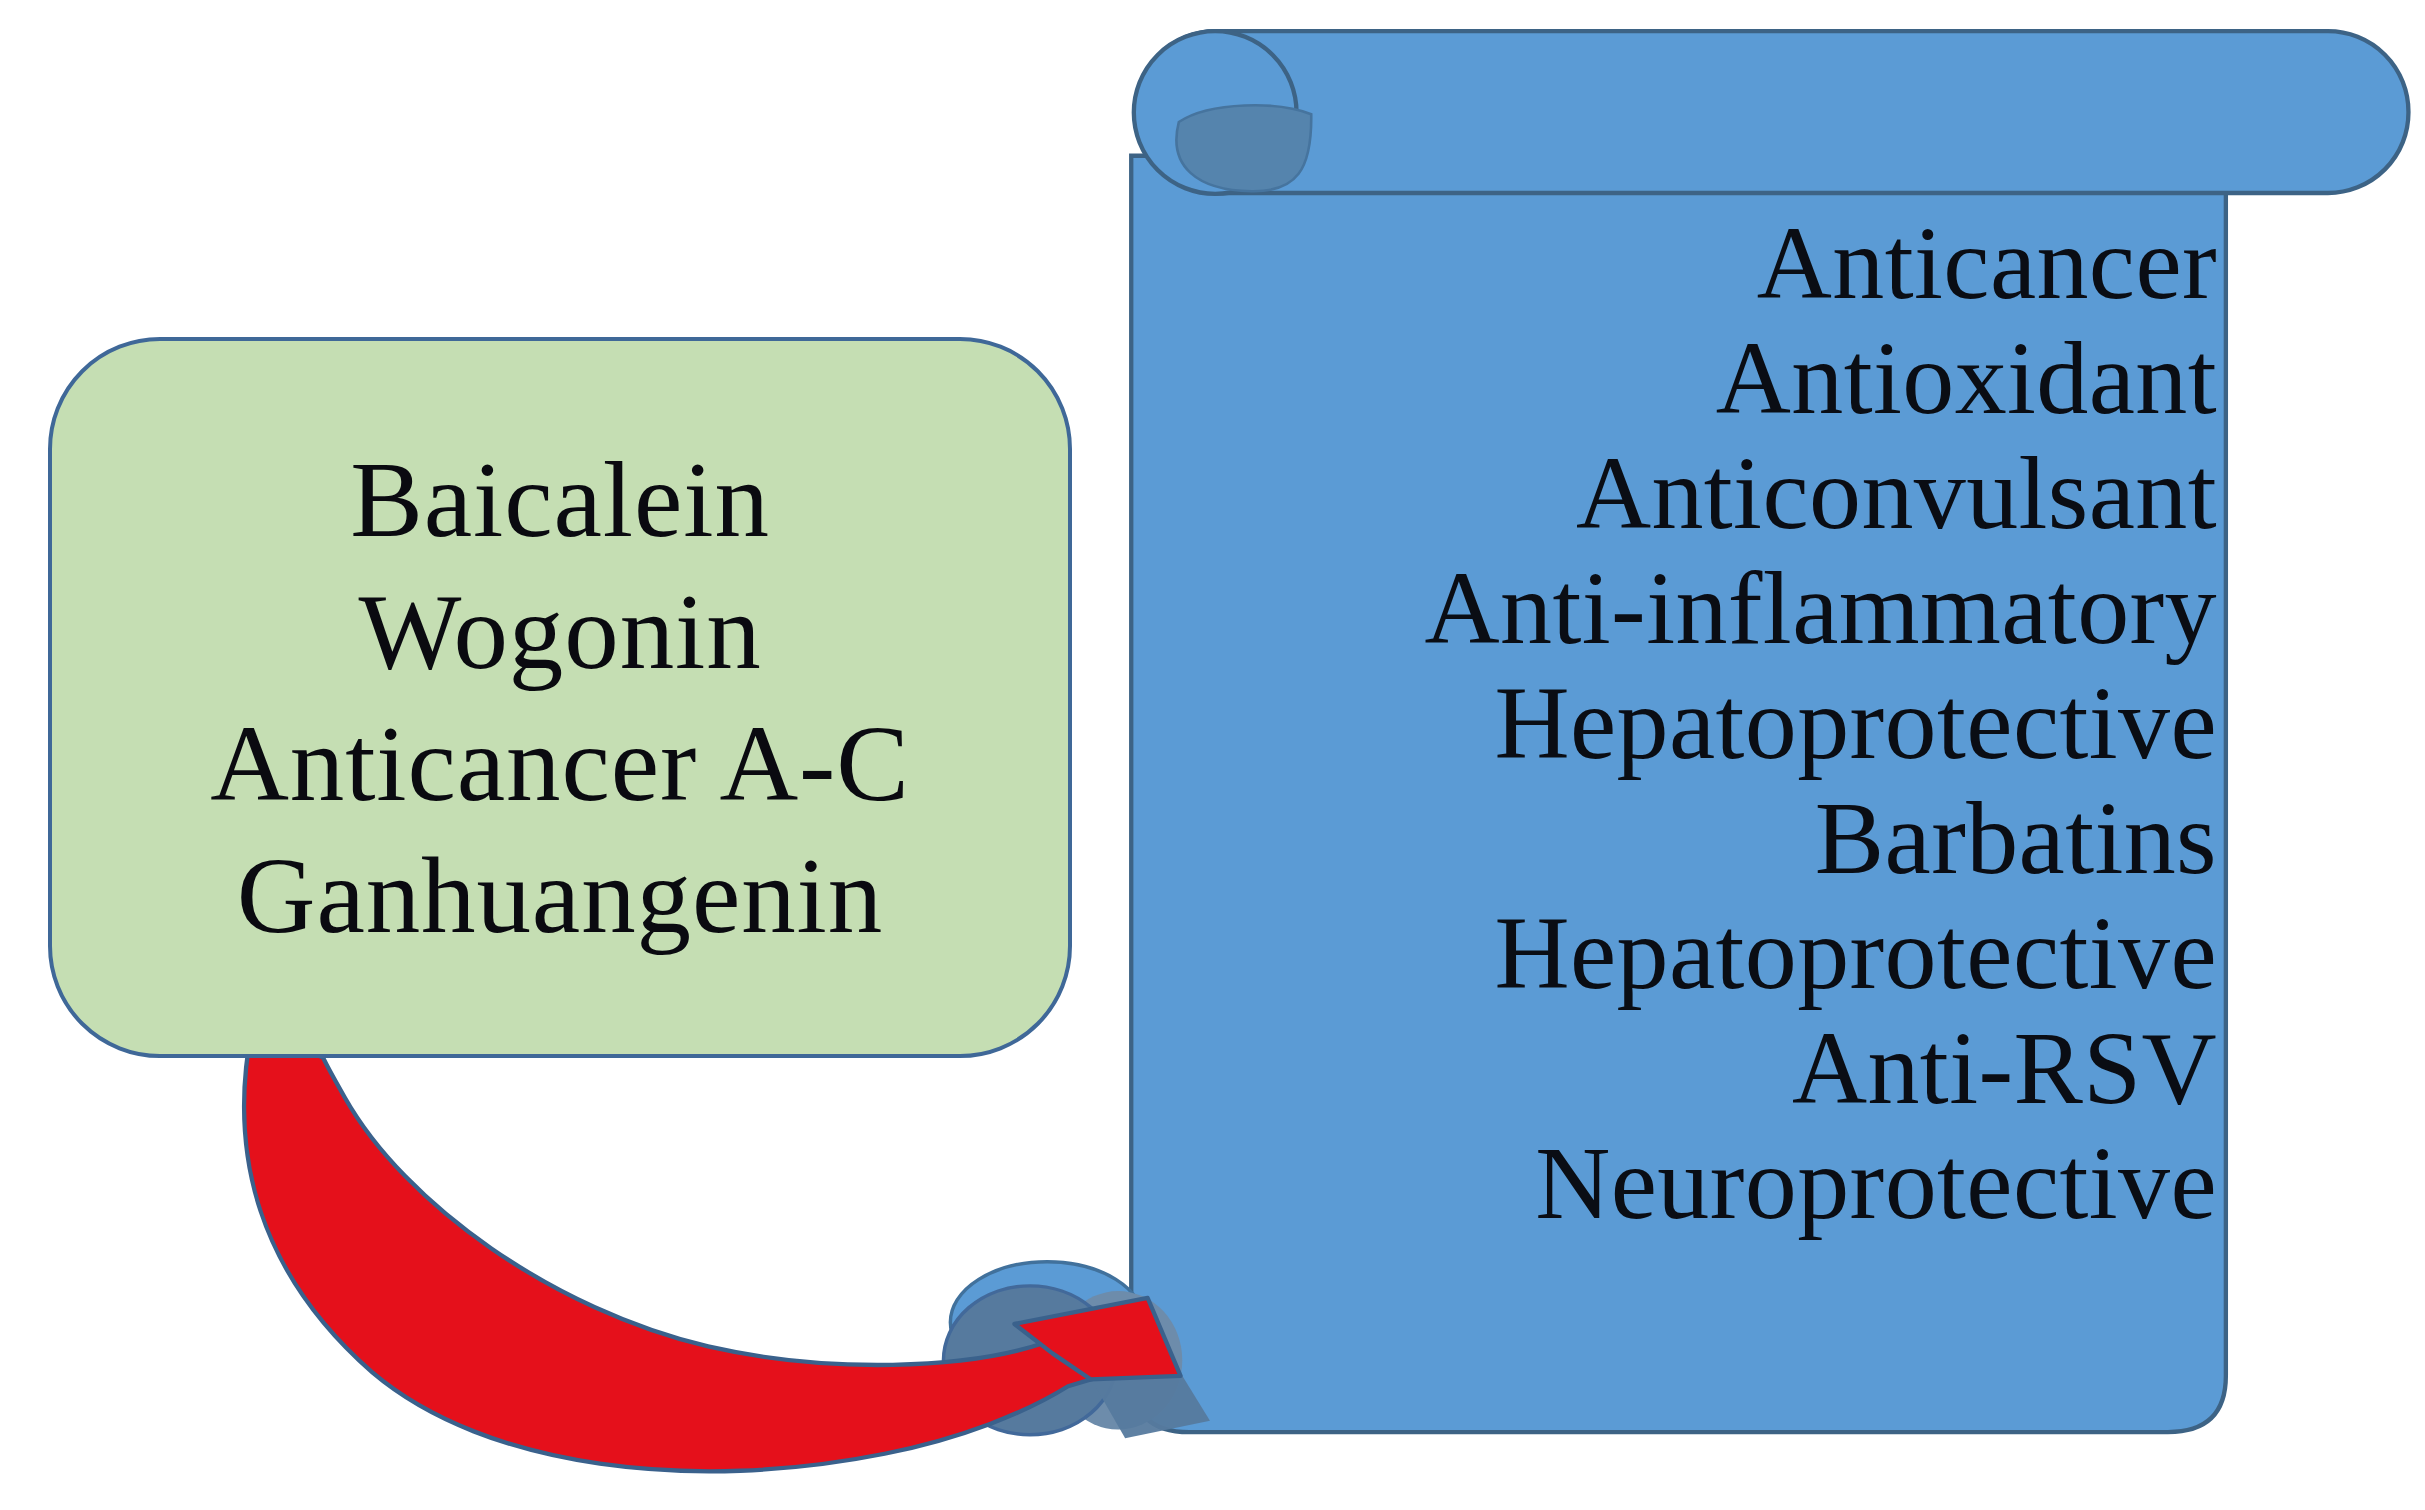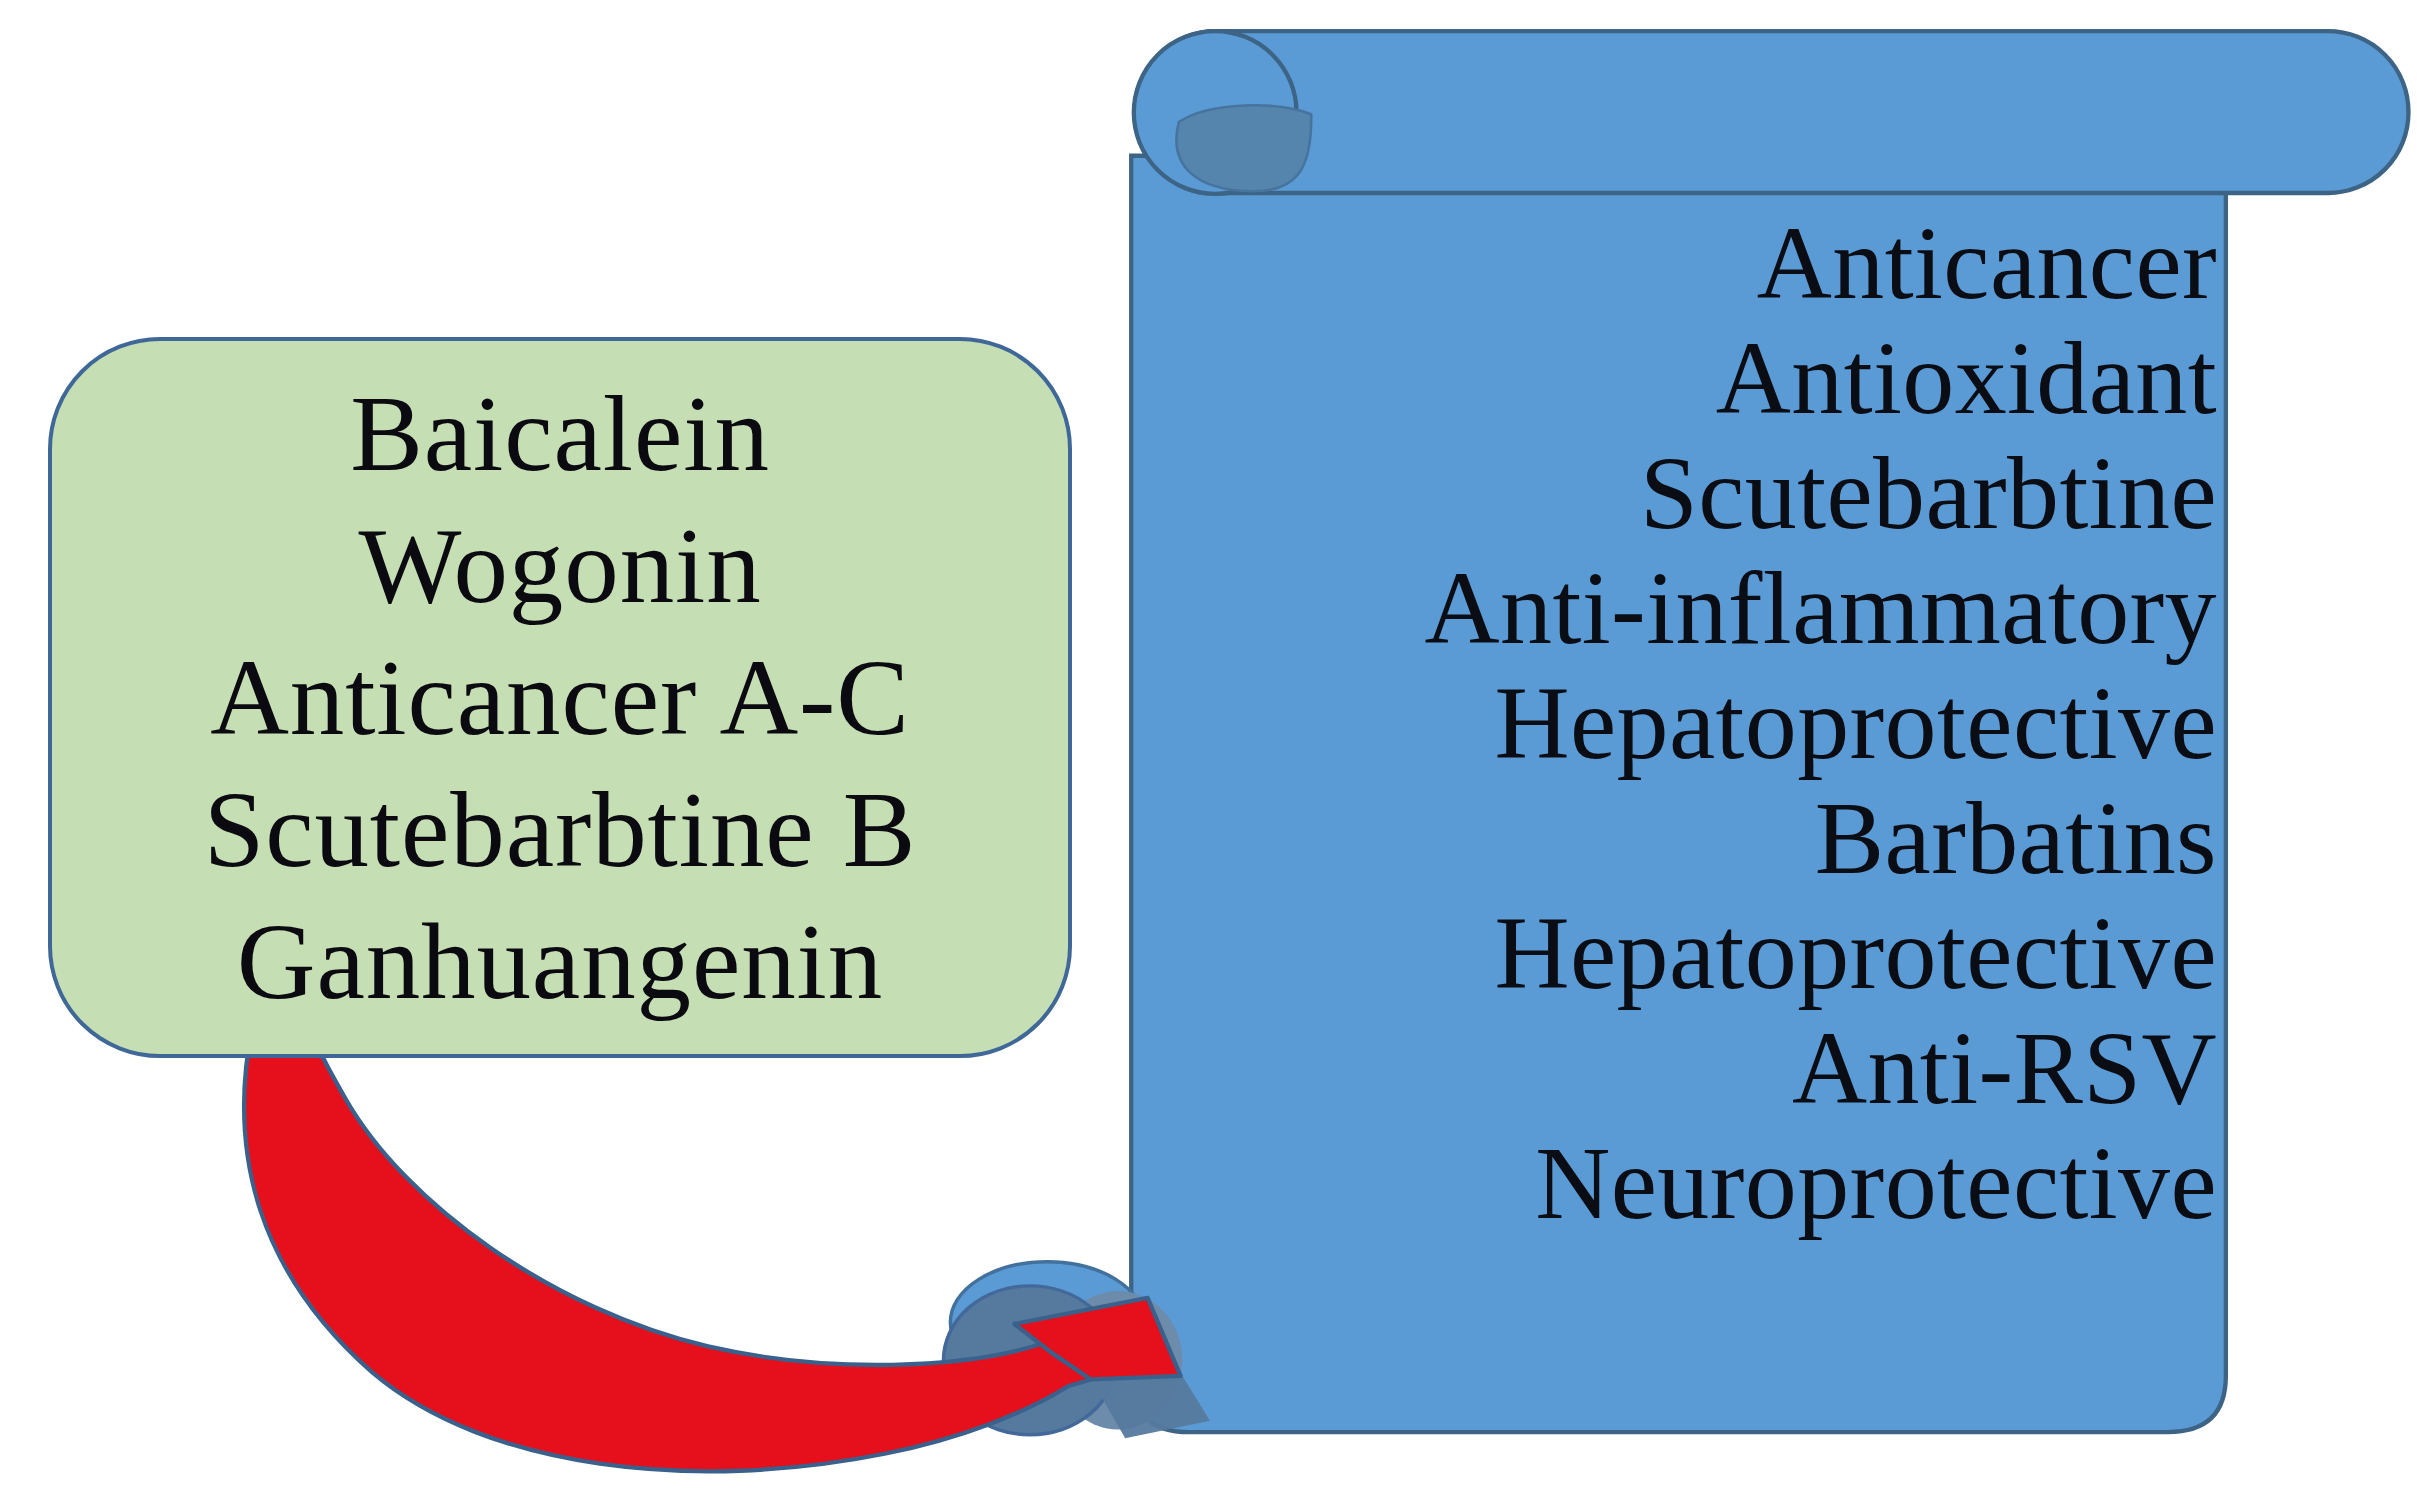--- a/index.html
+++ b/index.html
@@ -71,28 +71,27 @@
              C 640 1514 468 1392 398 1268
              C 386 1247 378 1233 373 1222
              Z" fill="#e5101b" stroke="#3a618c" stroke-width="5" stroke-linejoin="round"></path>
     <path d="M 1326 1500 L 1172 1530 L 1216 1564 L 1260 1594 L 1364 1590 Z" fill="#e5101b" stroke="#3a618c" stroke-width="5" stroke-linejoin="round"></path>
   </svg>
 
   <div class="compound-box">
     <div class="compound-line">Baicalein</div>
     <div class="compound-line">Wogonin</div>
     <div class="compound-line">Anticancer A-C</div>
-    <div class="compound-line">Scutebarbtine B</div>
     <div class="compound-line">Ganhuangenin</div>
   </div>
 
   <div class="activity-list">
     <div class="activity-line">Anticancer</div>
     <div class="activity-line">Antioxidant</div>
-    <div class="activity-line">Scutebarbtine</div>
+    <div class="activity-line">Anticonvulsant</div>
     <div class="activity-line">Anti-inflammatory</div>
     <div class="activity-line">Hepatoprotective</div>
     <div class="activity-line">Barbatins</div>
     <div class="activity-line">Hepatoprotective</div>
     <div class="activity-line">Anti-RSV</div>
     <div class="activity-line">Neuroprotective</div>
   </div>
 
 </div>
 

